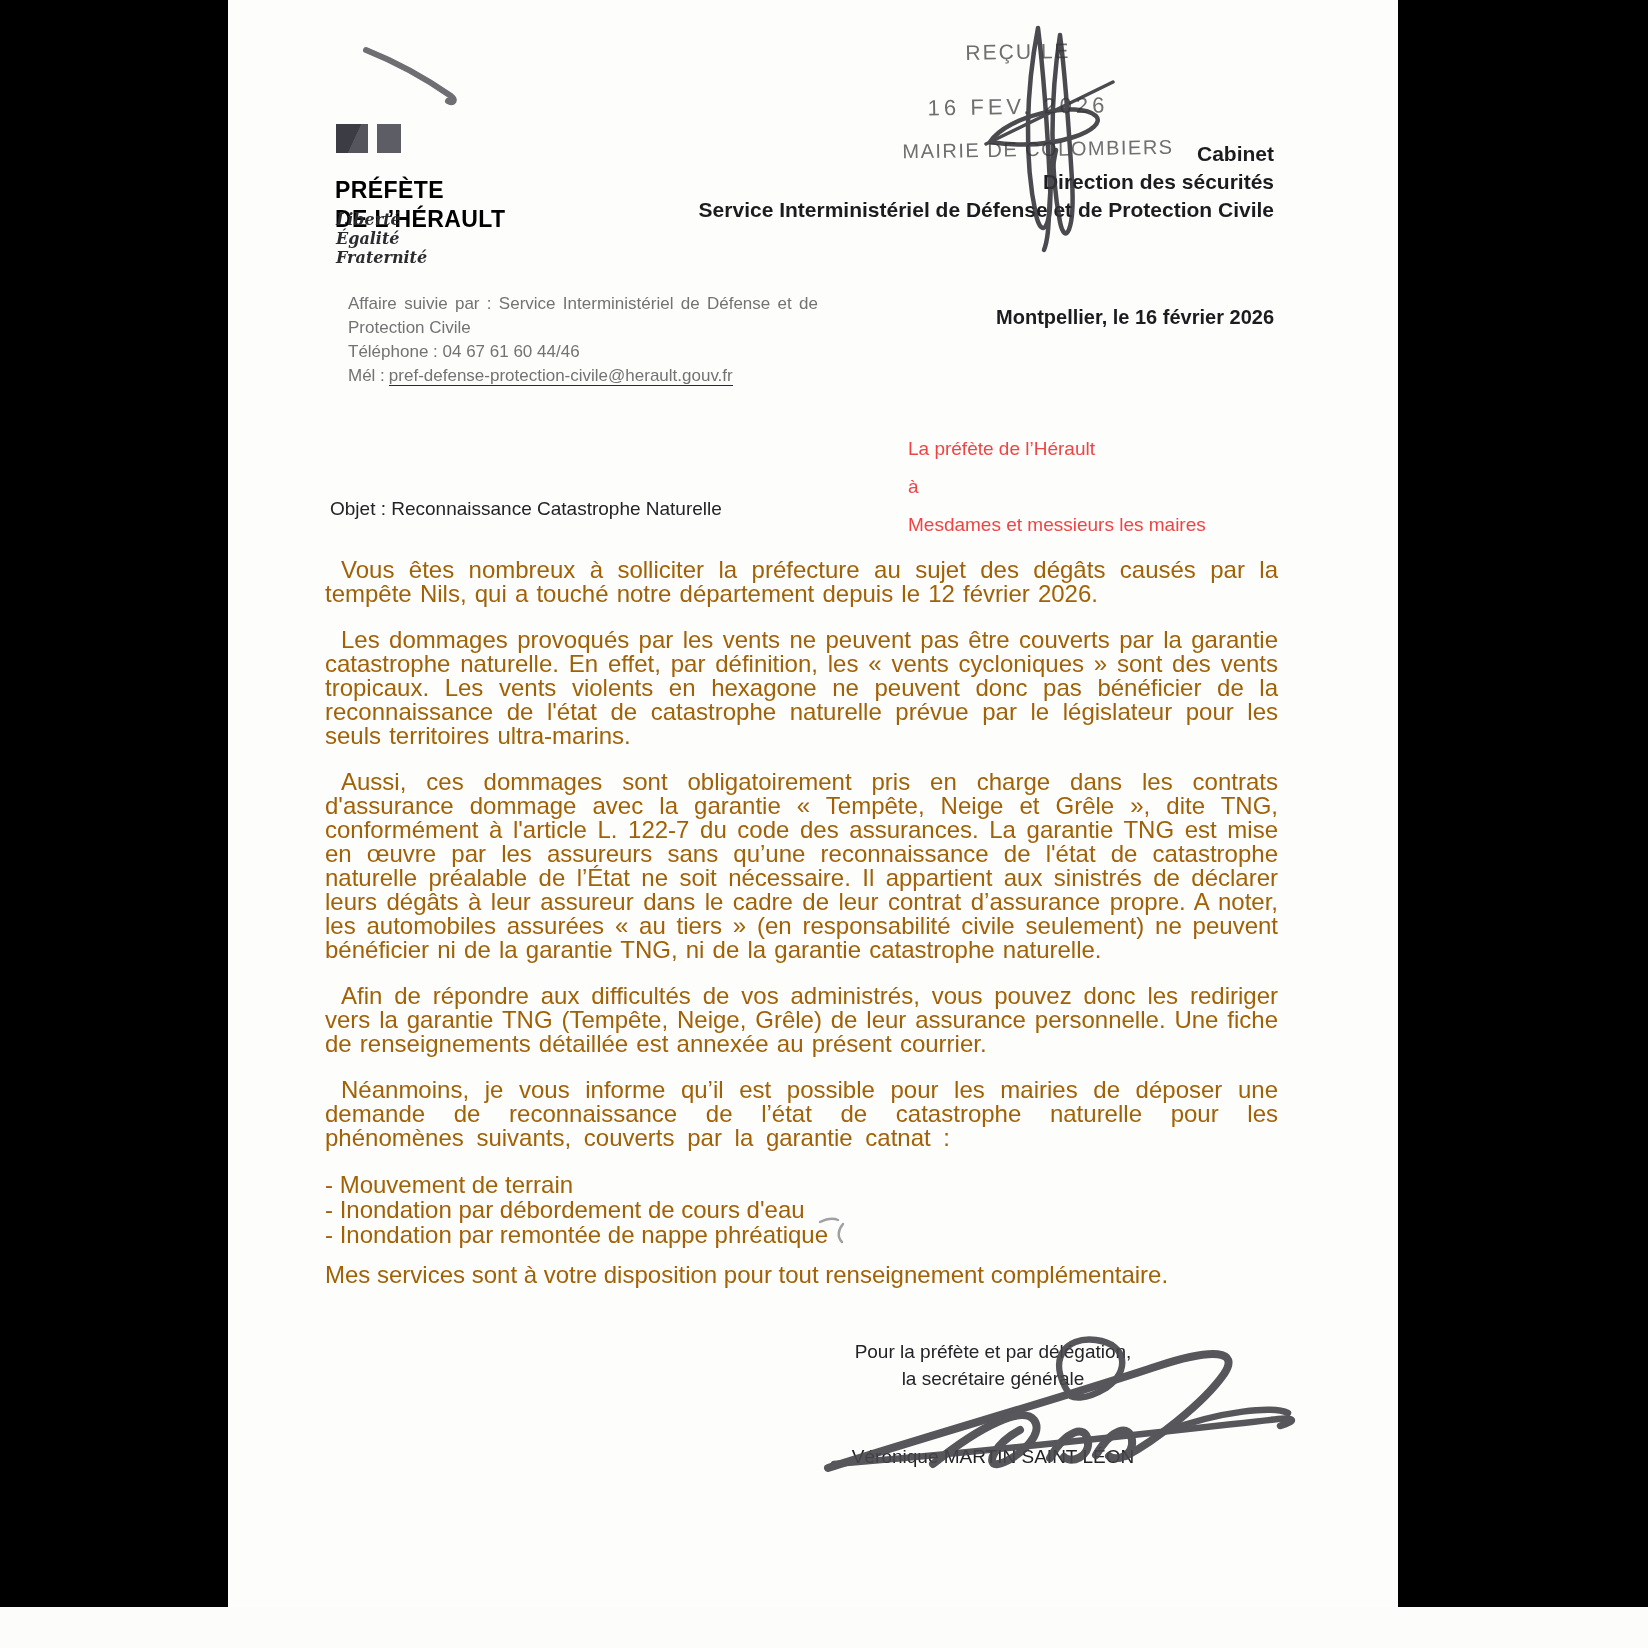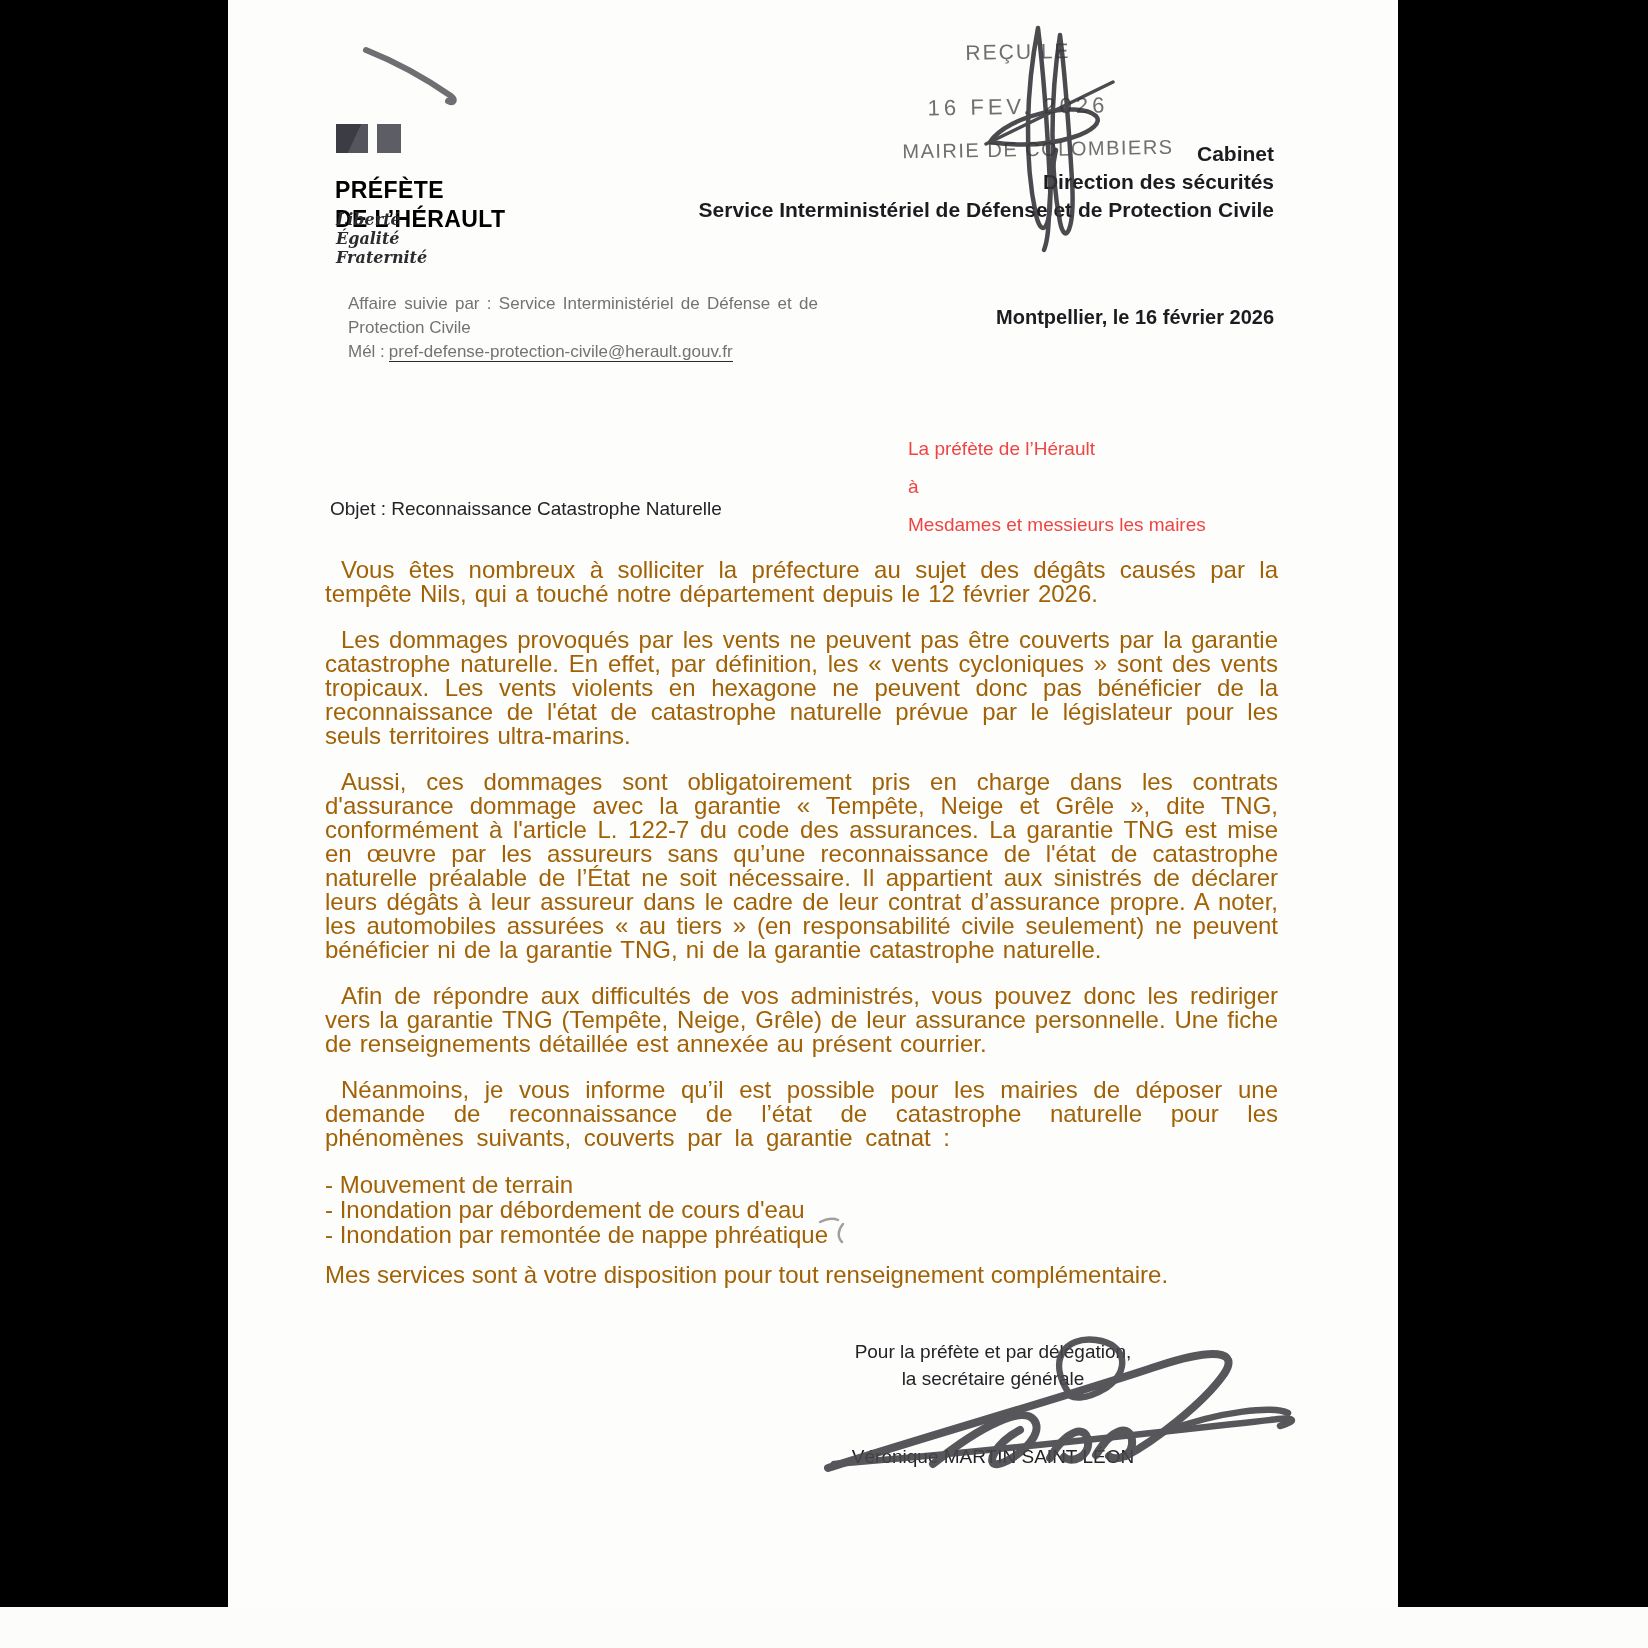--- a/index.html
+++ b/index.html
@@ -107,20 +107,21 @@
   <div class="stamp stamp-l3">MAIRIE DE COLOMBIERS</div>
 
   <div class="service-block">
     <div>Cabinet</div>
     <div>Direction des sécurités</div>
     <div>Service Interministériel de Défense et de Protection Civile</div>
   </div>
 
   <div class="contact-block">
     <div class="contact-affaire">Affaire suivie par : Service Interministériel de Défense et de Protection Civile</div>
+    <div>Téléphone : 04 67 61 60 44/46</div>
     <div>
       <span class="email-label">Mél :</span><span class="email">pref-defense-protection-civile@herault.gouv.fr</span>
     </div>
   </div>
 
   <div class="dateline">Montpellier, le 16 février 2026</div>
 
   <div class="recipient-line r1">La préfète de l’Hérault</div>
   <div class="recipient-line r2">à</div>
   <div class="recipient-line r3">Mesdames et messieurs les maires</div>

